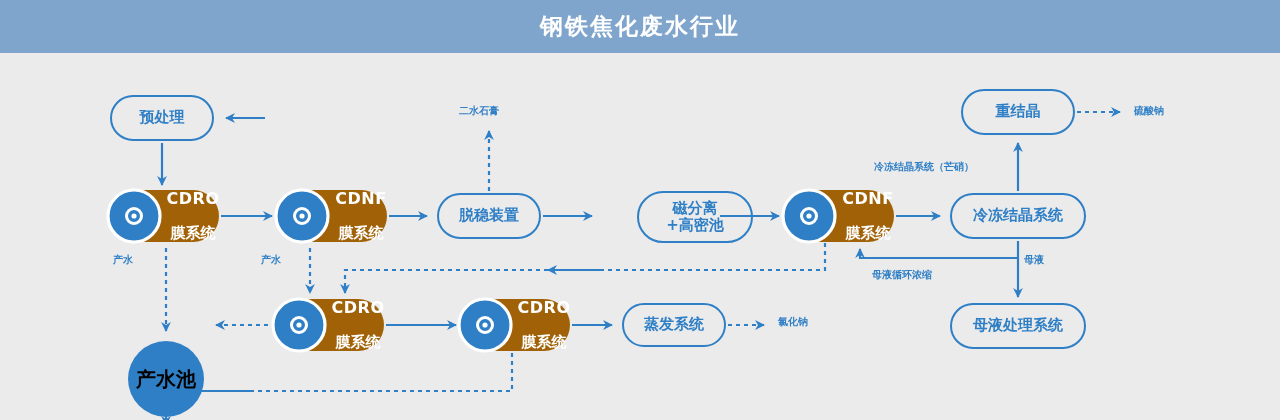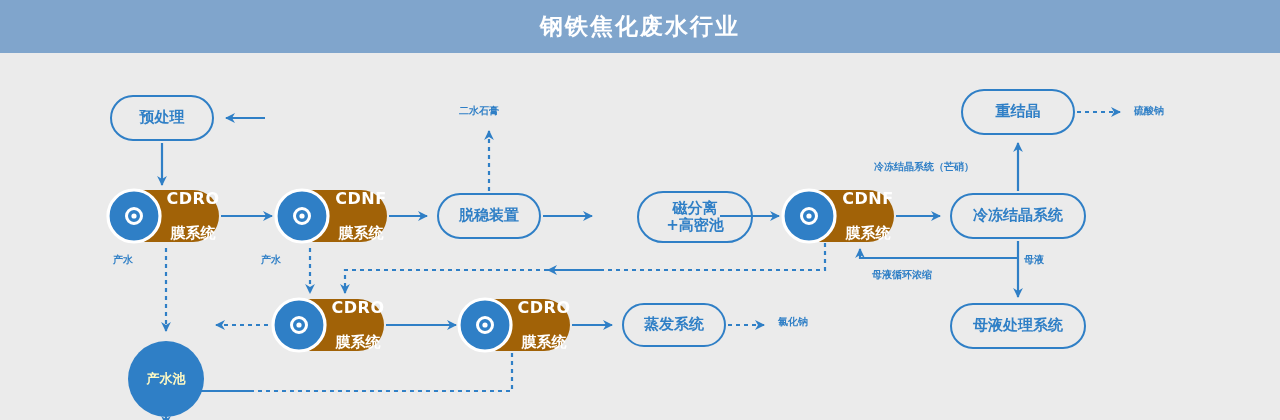--- a/index.html
+++ b/index.html
@@ -43,22 +43,22 @@
     font-size:15px;font-weight:bold;
     border-radius:26px;
   }
   .node.filled{
     background:#a16207;
     color:#ffffff;
     font-size:15px;font-weight:bold;
     border-radius:26px;
   }
   .node.pool{
-    background:#2f7fc6;color:#fef9c3;
-    font-size:13px;font-weight:bold;
+    background:#2f7fc6;color:#000000;
+    font-size:20px;font-weight:bold;
     border-radius:50%;
   }
   .node.membrane{padding-left:52px;}
   .mem-icon{
     position:absolute;left:-10px;top:50%;
     transform:translateY(-50%);
     width:58px;height:58px;
   }
   .mem-label{display:block;}
   .mem-code{display:block;font-size:16px;font-weight:bold;letter-spacing:.5px;}

